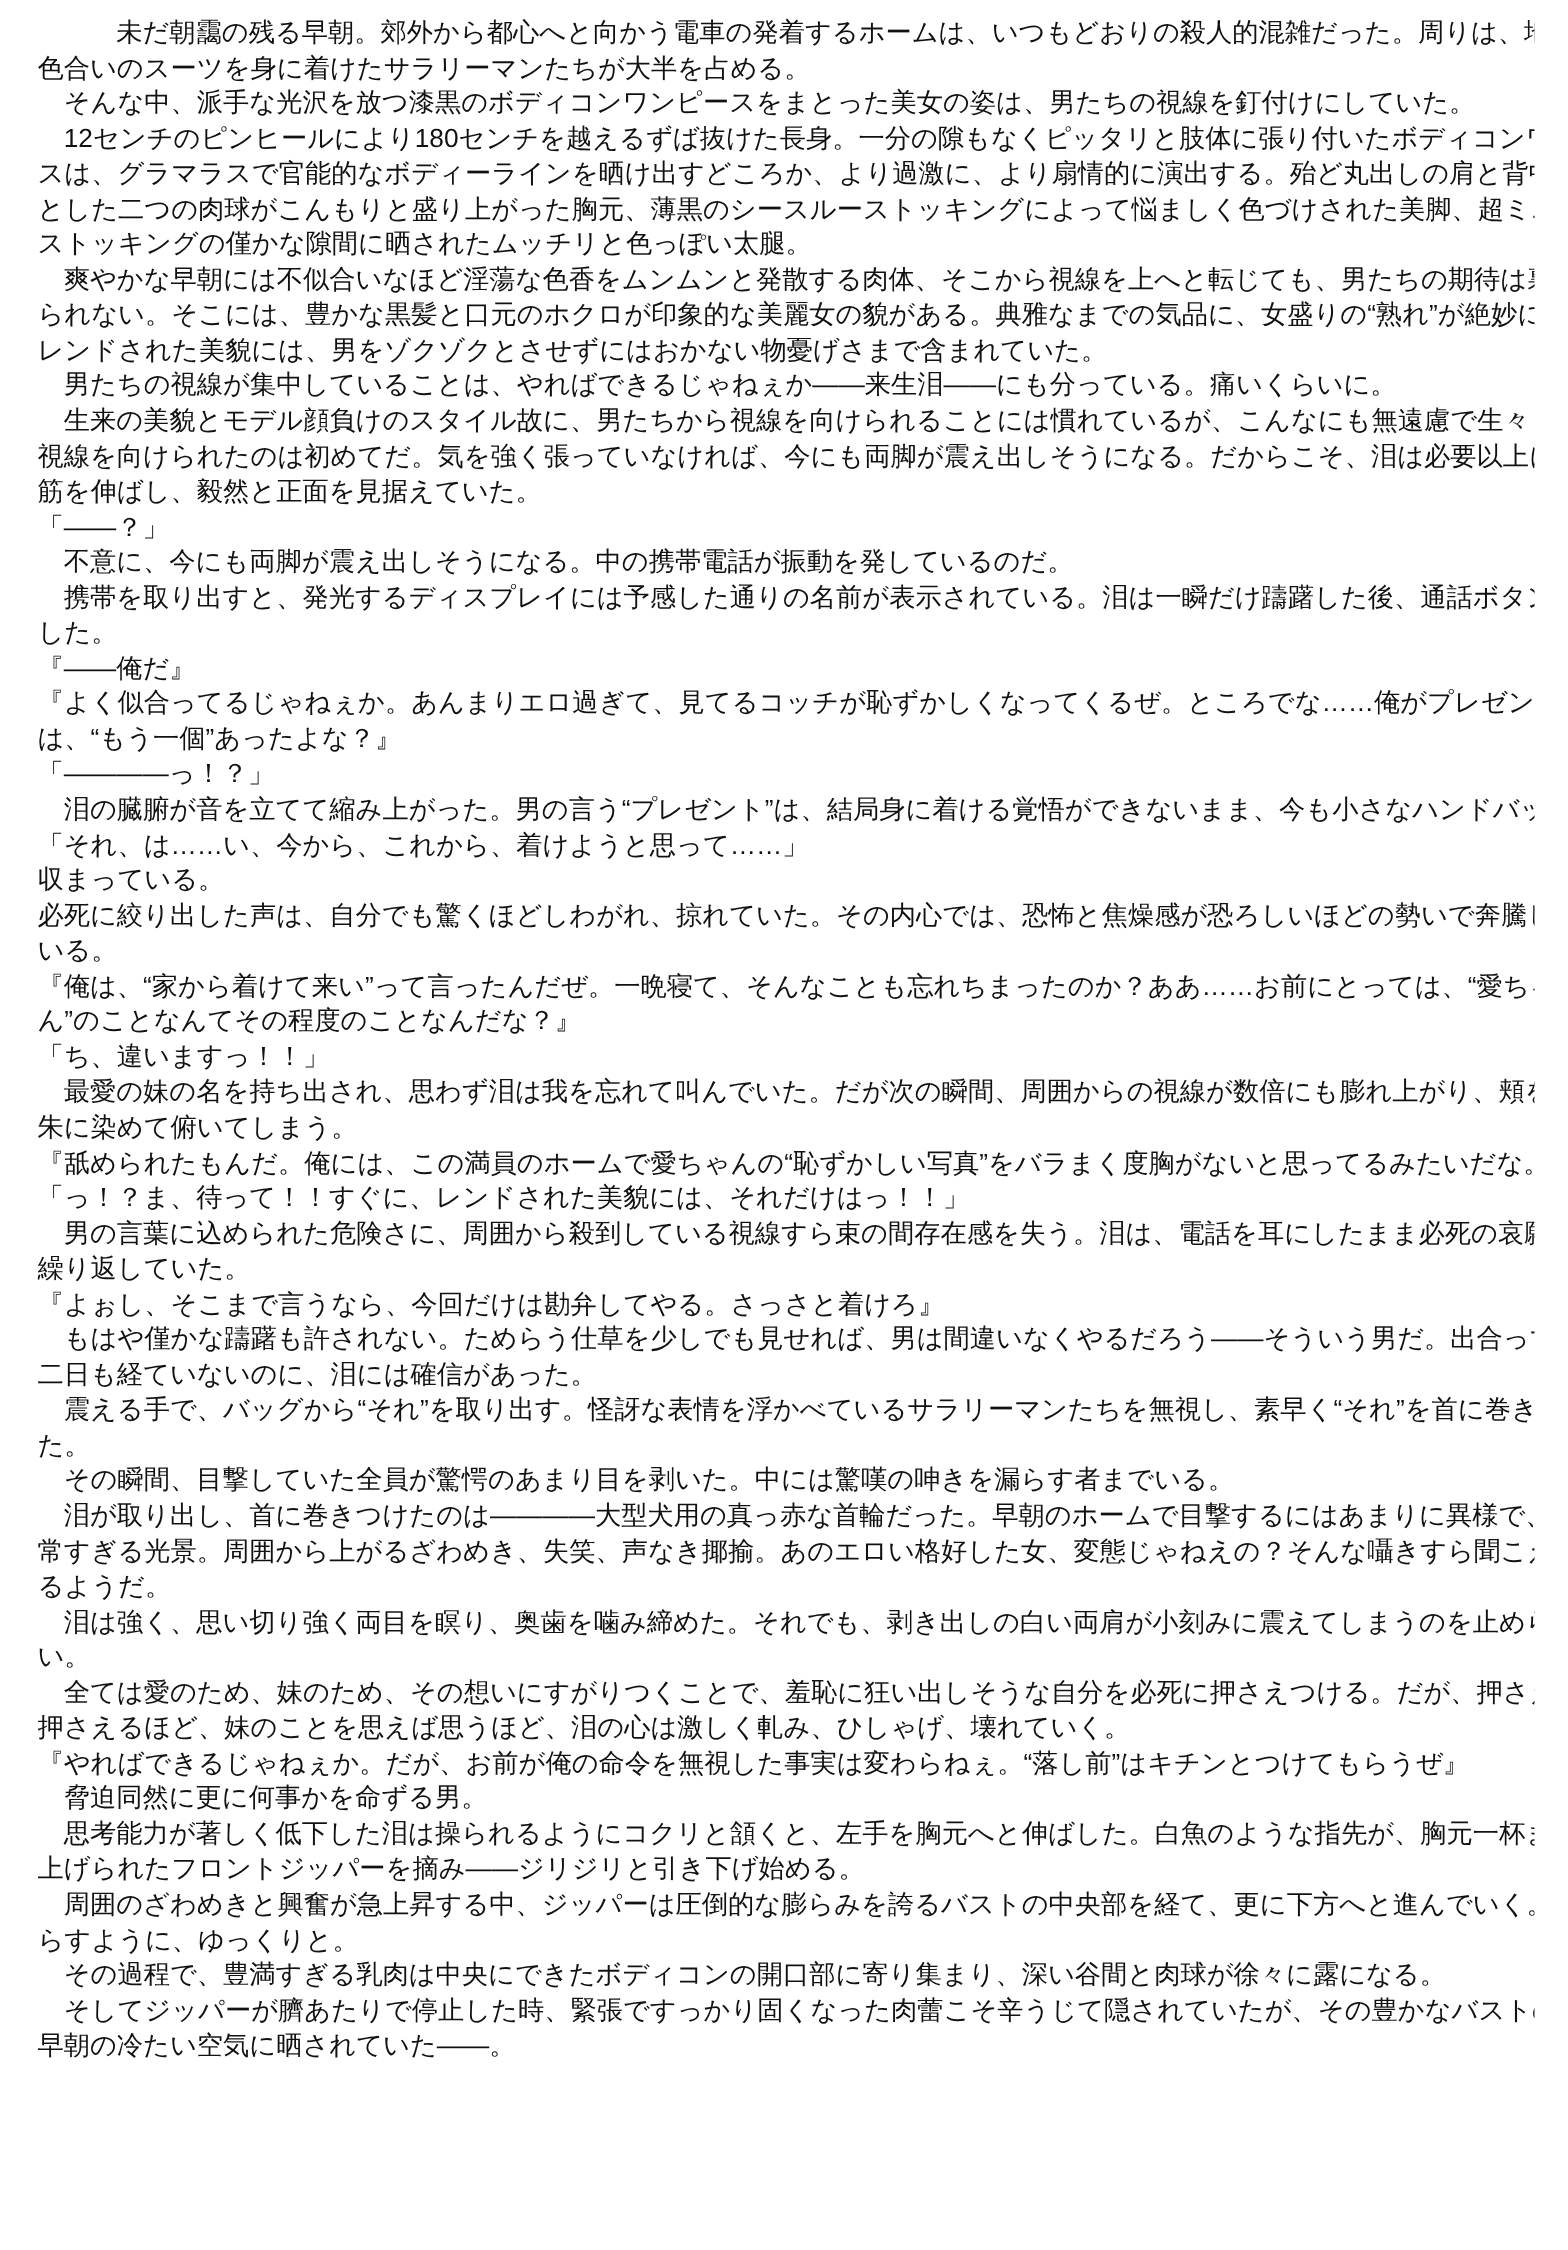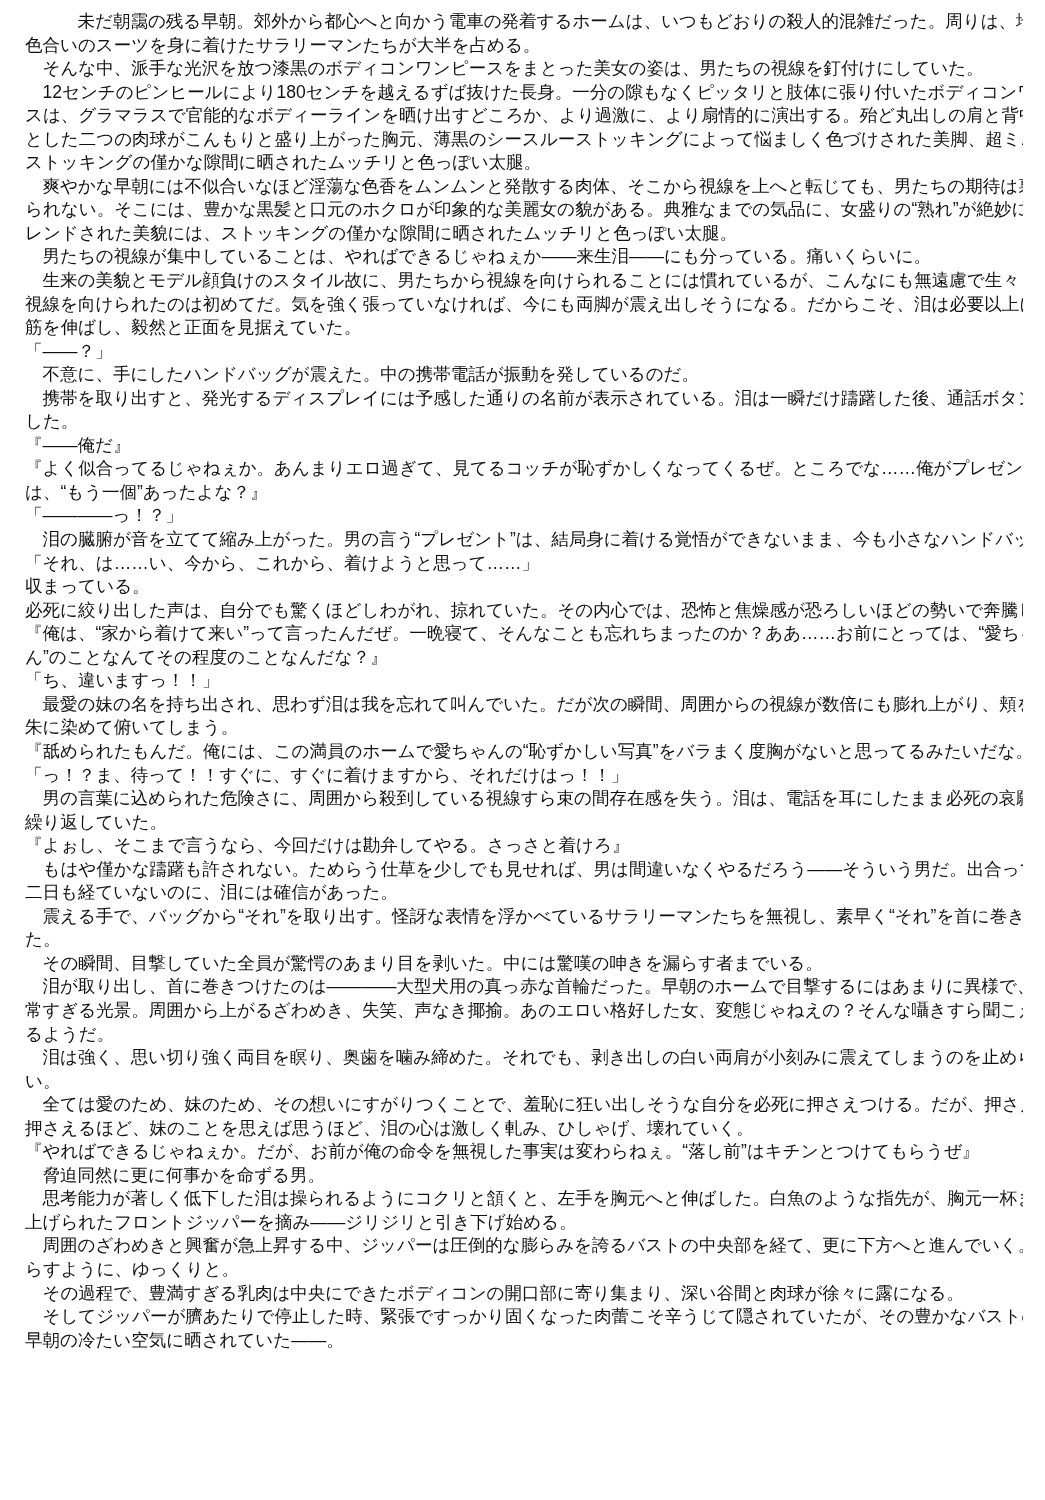--- a/index.html
+++ b/index.html
@@ -38,44 +38,45 @@
   <div class="text-block">
       <div class="line">　　　未だ朝靄の残る早朝。郊外から都心へと向かう電車の発着するホームは、いつもどおりの殺人的混雑だった。周りは、地味な</div>
       <div class="line">色合いのスーツを身に着けたサラリーマンたちが大半を占める。</div>
       <div class="line">　そんな中、派手な光沢を放つ漆黒のボディコンワンピースをまとった美女の姿は、男たちの視線を釘付けにしていた。</div>
       <div class="line">　12センチのピンヒールにより180センチを越えるずば抜けた長身。一分の隙もなくピッタリと肢体に張り付いたボディコンワンピー</div>
       <div class="line">スは、グラマラスで官能的なボディーラインを晒け出すどころか、より過激に、より扇情的に演出する。殆ど丸出しの肩と背中、丸々</div>
       <div class="line">とした二つの肉球がこんもりと盛り上がった胸元、薄黒のシースルーストッキングによって悩ましく色づけされた美脚、超ミニの裾と</div>
       <div class="line">ストッキングの僅かな隙間に晒されたムッチリと色っぽい太腿。</div>
       <div class="line">　爽やかな早朝には不似合いなほど淫蕩な色香をムンムンと発散する肉体、そこから視線を上へと転じても、男たちの期待は裏切</div>
       <div class="line">られない。そこには、豊かな黒髪と口元のホクロが印象的な美麗女の貌がある。典雅なまでの気品に、女盛りの“熟れ”が絶妙にブ</div>
-      <div class="line">レンドされた美貌には、ストッキングの僅かな隙間に晒されたムッチリと色っぽい太腿。</div>
+      <div class="line">レンドされた美貌には、男をゾクゾクとさせずにはおかない物憂げさまで含まれていた。</div>
       <div class="line">　男たちの視線が集中していることは、やればできるじゃねぇか——来生泪——にも分っている。痛いくらいに。</div>
       <div class="line">　生来の美貌とモデル顔負けのスタイル故に、男たちから視線を向けられることには慣れているが、こんなにも無遠慮で生々しい</div>
       <div class="line">視線を向けられたのは初めてだ。気を強く張っていなければ、今にも両脚が震え出しそうになる。だからこそ、泪は必要以上に背</div>
       <div class="line">筋を伸ばし、毅然と正面を見据えていた。</div>
       <div class="line">「——？」</div>
-      <div class="line">　不意に、手にしたハンドバッグが震えた。中の携帯電話が振動を発しているのだ。</div>
+      <div class="line">　不意に、今にも両脚が震え出しそうになる。中の携帯電話が振動を発しているのだ。</div>
       <div class="line">　携帯を取り出すと、発光するディスプレイには予感した通りの名前が表示されている。泪は一瞬だけ躊躇した後、通話ボタンを押</div>
       <div class="line">した。</div>
       <div class="line">『——俺だ』</div>
       <div class="line">『よく似合ってるじゃねぇか。あんまりエロ過ぎて、見てるコッチが恥ずかしくなってくるぜ。ところでな……俺がプレゼントしたモノ</div>
       <div class="line">は、“もう一個”あったよな？』</div>
       <div class="line">「————っ！？」</div>
       <div class="line">　泪の臓腑が音を立てて縮み上がった。男の言う“プレゼント”は、結局身に着ける覚悟ができないまま、今も小さなハンドバックに</div>
       <div class="line">「それ、は……い、今から、これから、着けようと思って……」</div>
       <div class="line">収まっている。</div>
       <div class="line">必死に絞り出した声は、自分でも驚くほどしわがれ、掠れていた。その内心では、恐怖と焦燥感が恐ろしいほどの勢いで奔騰して</div>
+      <div class="line">いる。</div>
       <div class="line">『俺は、“家から着けて来い”って言ったんだぜ。一晩寝て、そんなことも忘れちまったのか？ああ……お前にとっては、“愛ちゃ</div>
       <div class="line">ん”のことなんてその程度のことなんだな？』</div>
       <div class="line">「ち、違いますっ！！」</div>
       <div class="line">　最愛の妹の名を持ち出され、思わず泪は我を忘れて叫んでいた。だが次の瞬間、周囲からの視線が数倍にも膨れ上がり、頬を</div>
       <div class="line">朱に染めて俯いてしまう。</div>
       <div class="line">『舐められたもんだ。俺には、この満員のホームで愛ちゃんの“恥ずかしい写真”をバラまく度胸がないと思ってるみたいだな。』</div>
-      <div class="line">「っ！？ま、待って！！すぐに、すぐに着けますから、それだけはっ！！」</div>
+      <div class="line">「っ！？ま、待って！！すぐに、レンドされた美貌には、それだけはっ！！」</div>
       <div class="line">　男の言葉に込められた危険さに、周囲から殺到している視線すら束の間存在感を失う。泪は、電話を耳にしたまま必死の哀願を</div>
       <div class="line">繰り返していた。</div>
       <div class="line">『よぉし、そこまで言うなら、今回だけは勘弁してやる。さっさと着けろ』</div>
       <div class="line">　もはや僅かな躊躇も許されない。ためらう仕草を少しでも見せれば、男は間違いなくやるだろう——そういう男だ。出合ってまだ</div>
       <div class="line">二日も経ていないのに、泪には確信があった。</div>
       <div class="line">　震える手で、バッグから“それ”を取り出す。怪訝な表情を浮かべているサラリーマンたちを無視し、素早く“それ”を首に巻きつけ</div>
       <div class="line">た。</div>
       <div class="line">　その瞬間、目撃していた全員が驚愕のあまり目を剥いた。中には驚嘆の呻きを漏らす者までいる。</div>
       <div class="line">　泪が取り出し、首に巻きつけたのは————大型犬用の真っ赤な首輪だった。早朝のホームで目撃するにはあまりに異様で、異</div>
       <div class="line">常すぎる光景。周囲から上がるざわめき、失笑、声なき揶揄。あのエロい格好した女、変態じゃねえの？そんな囁きすら聞こえてく</div>

